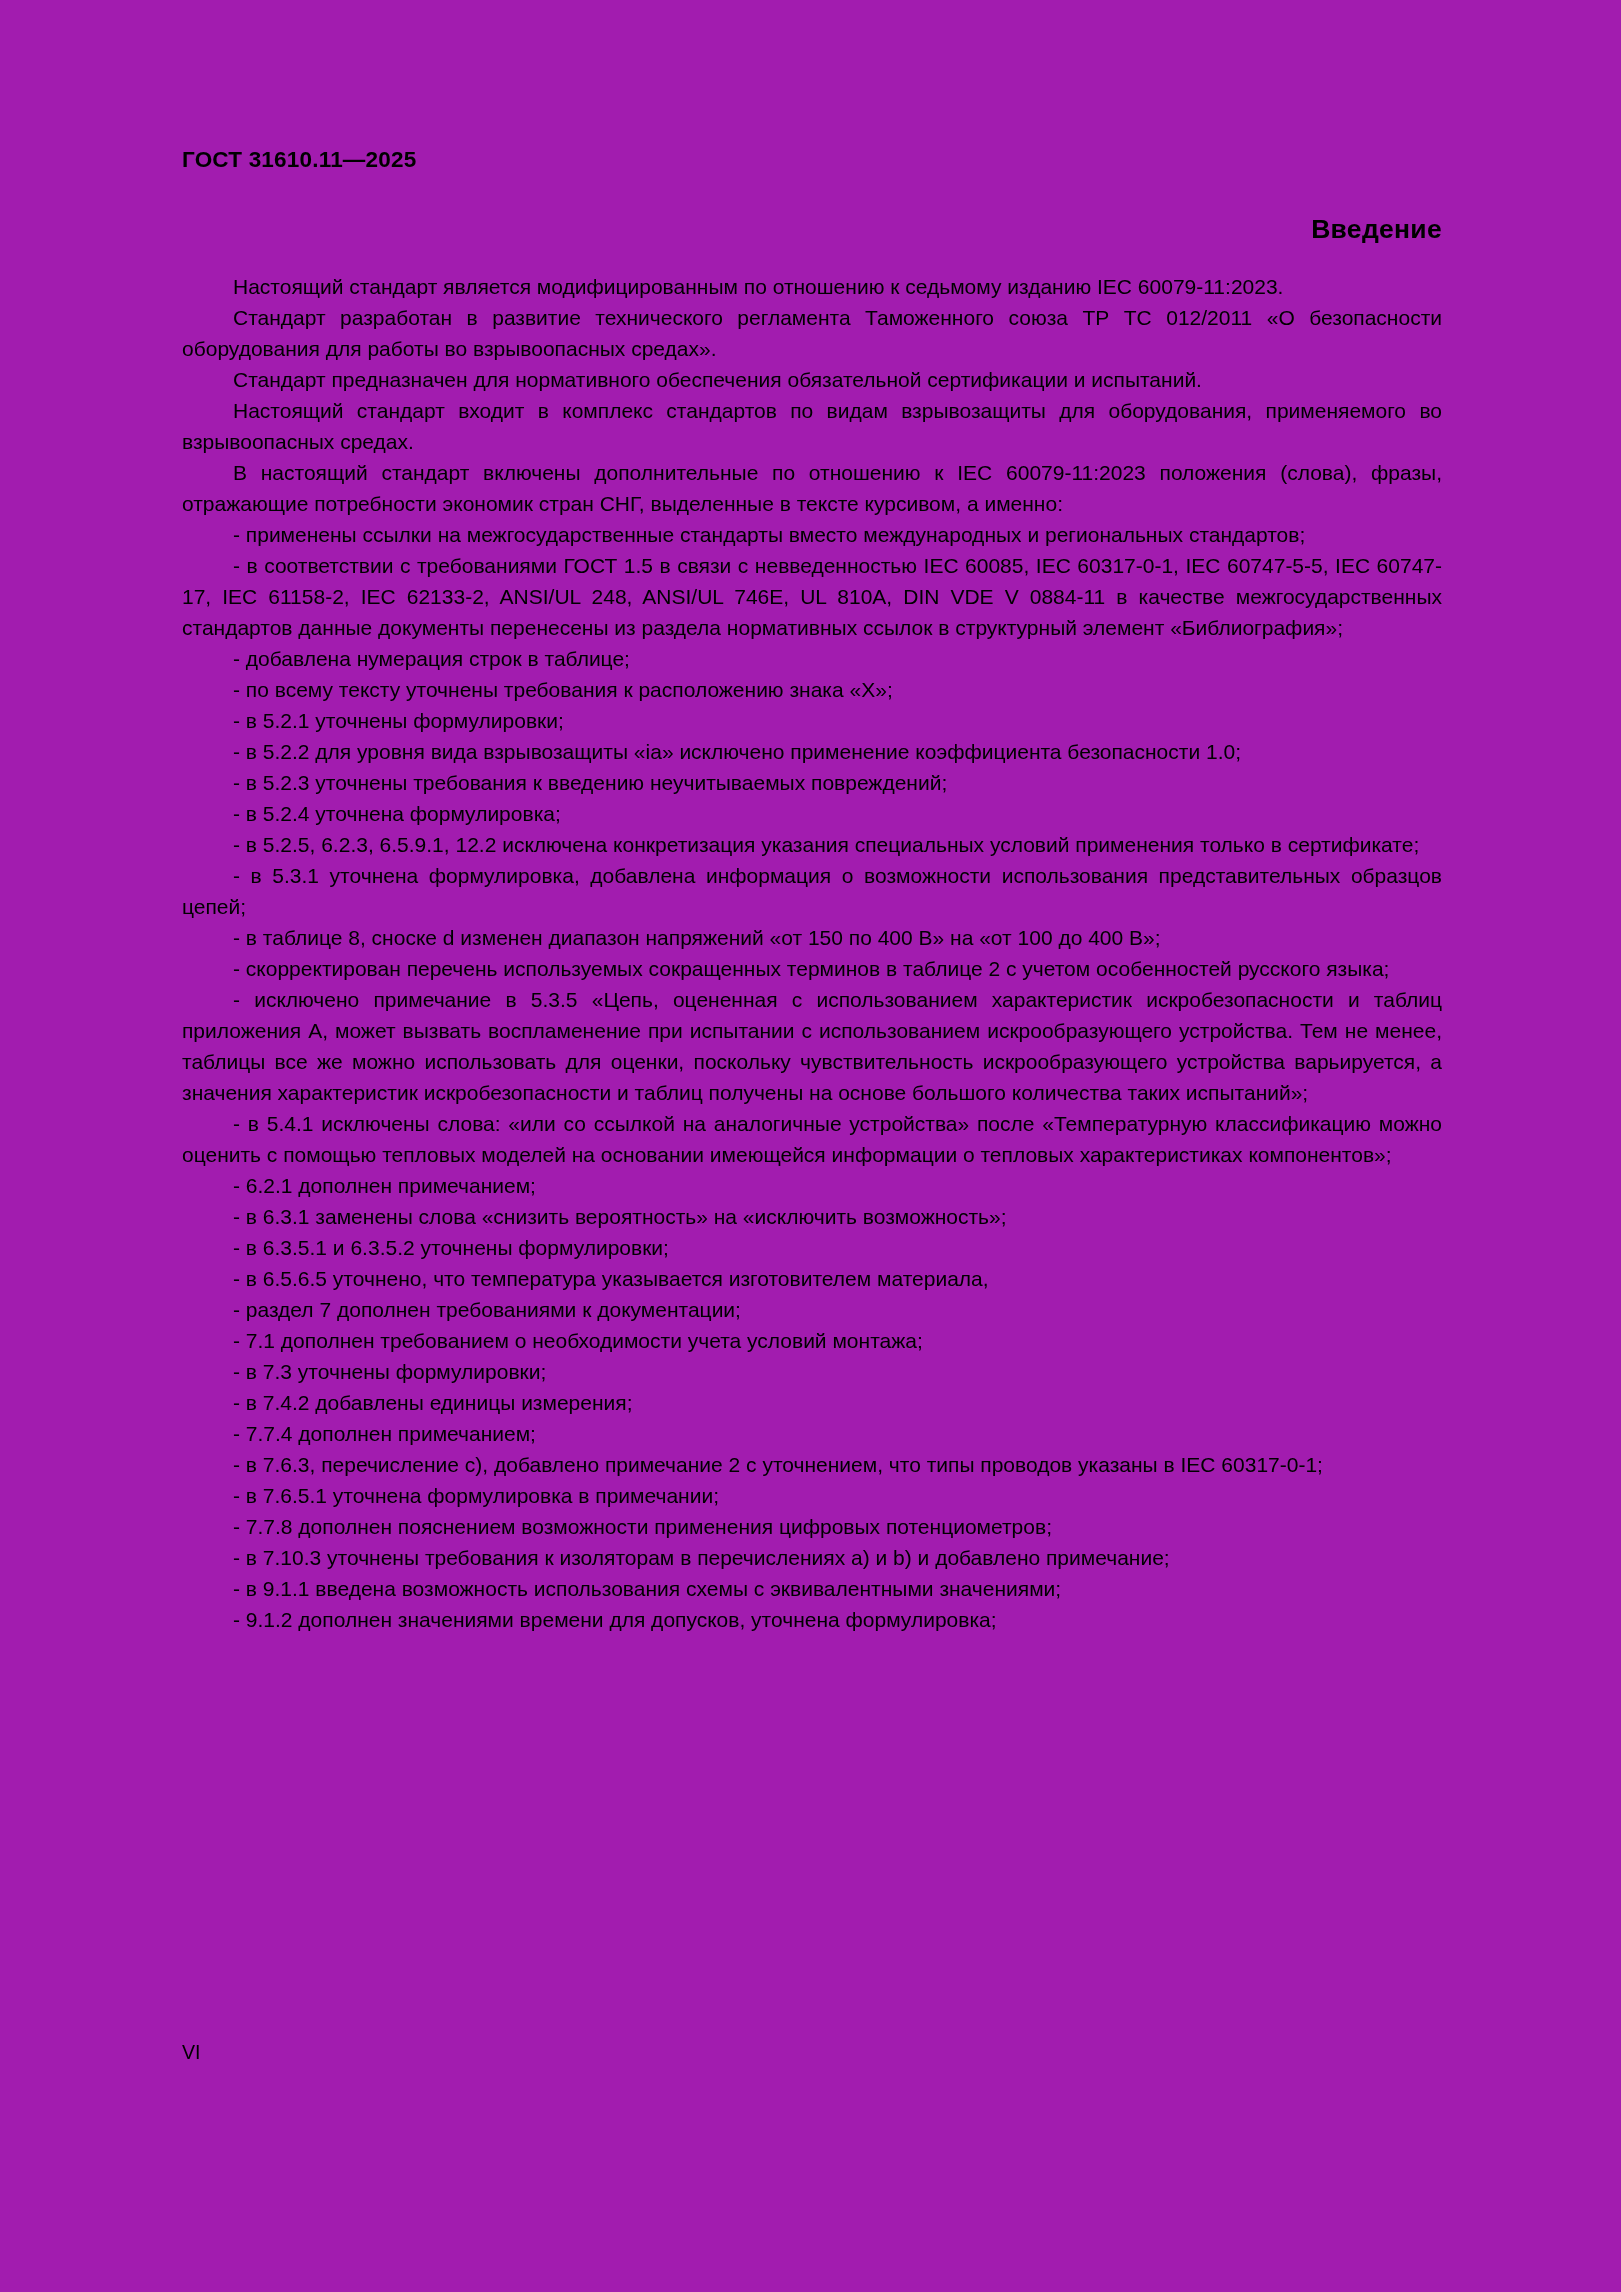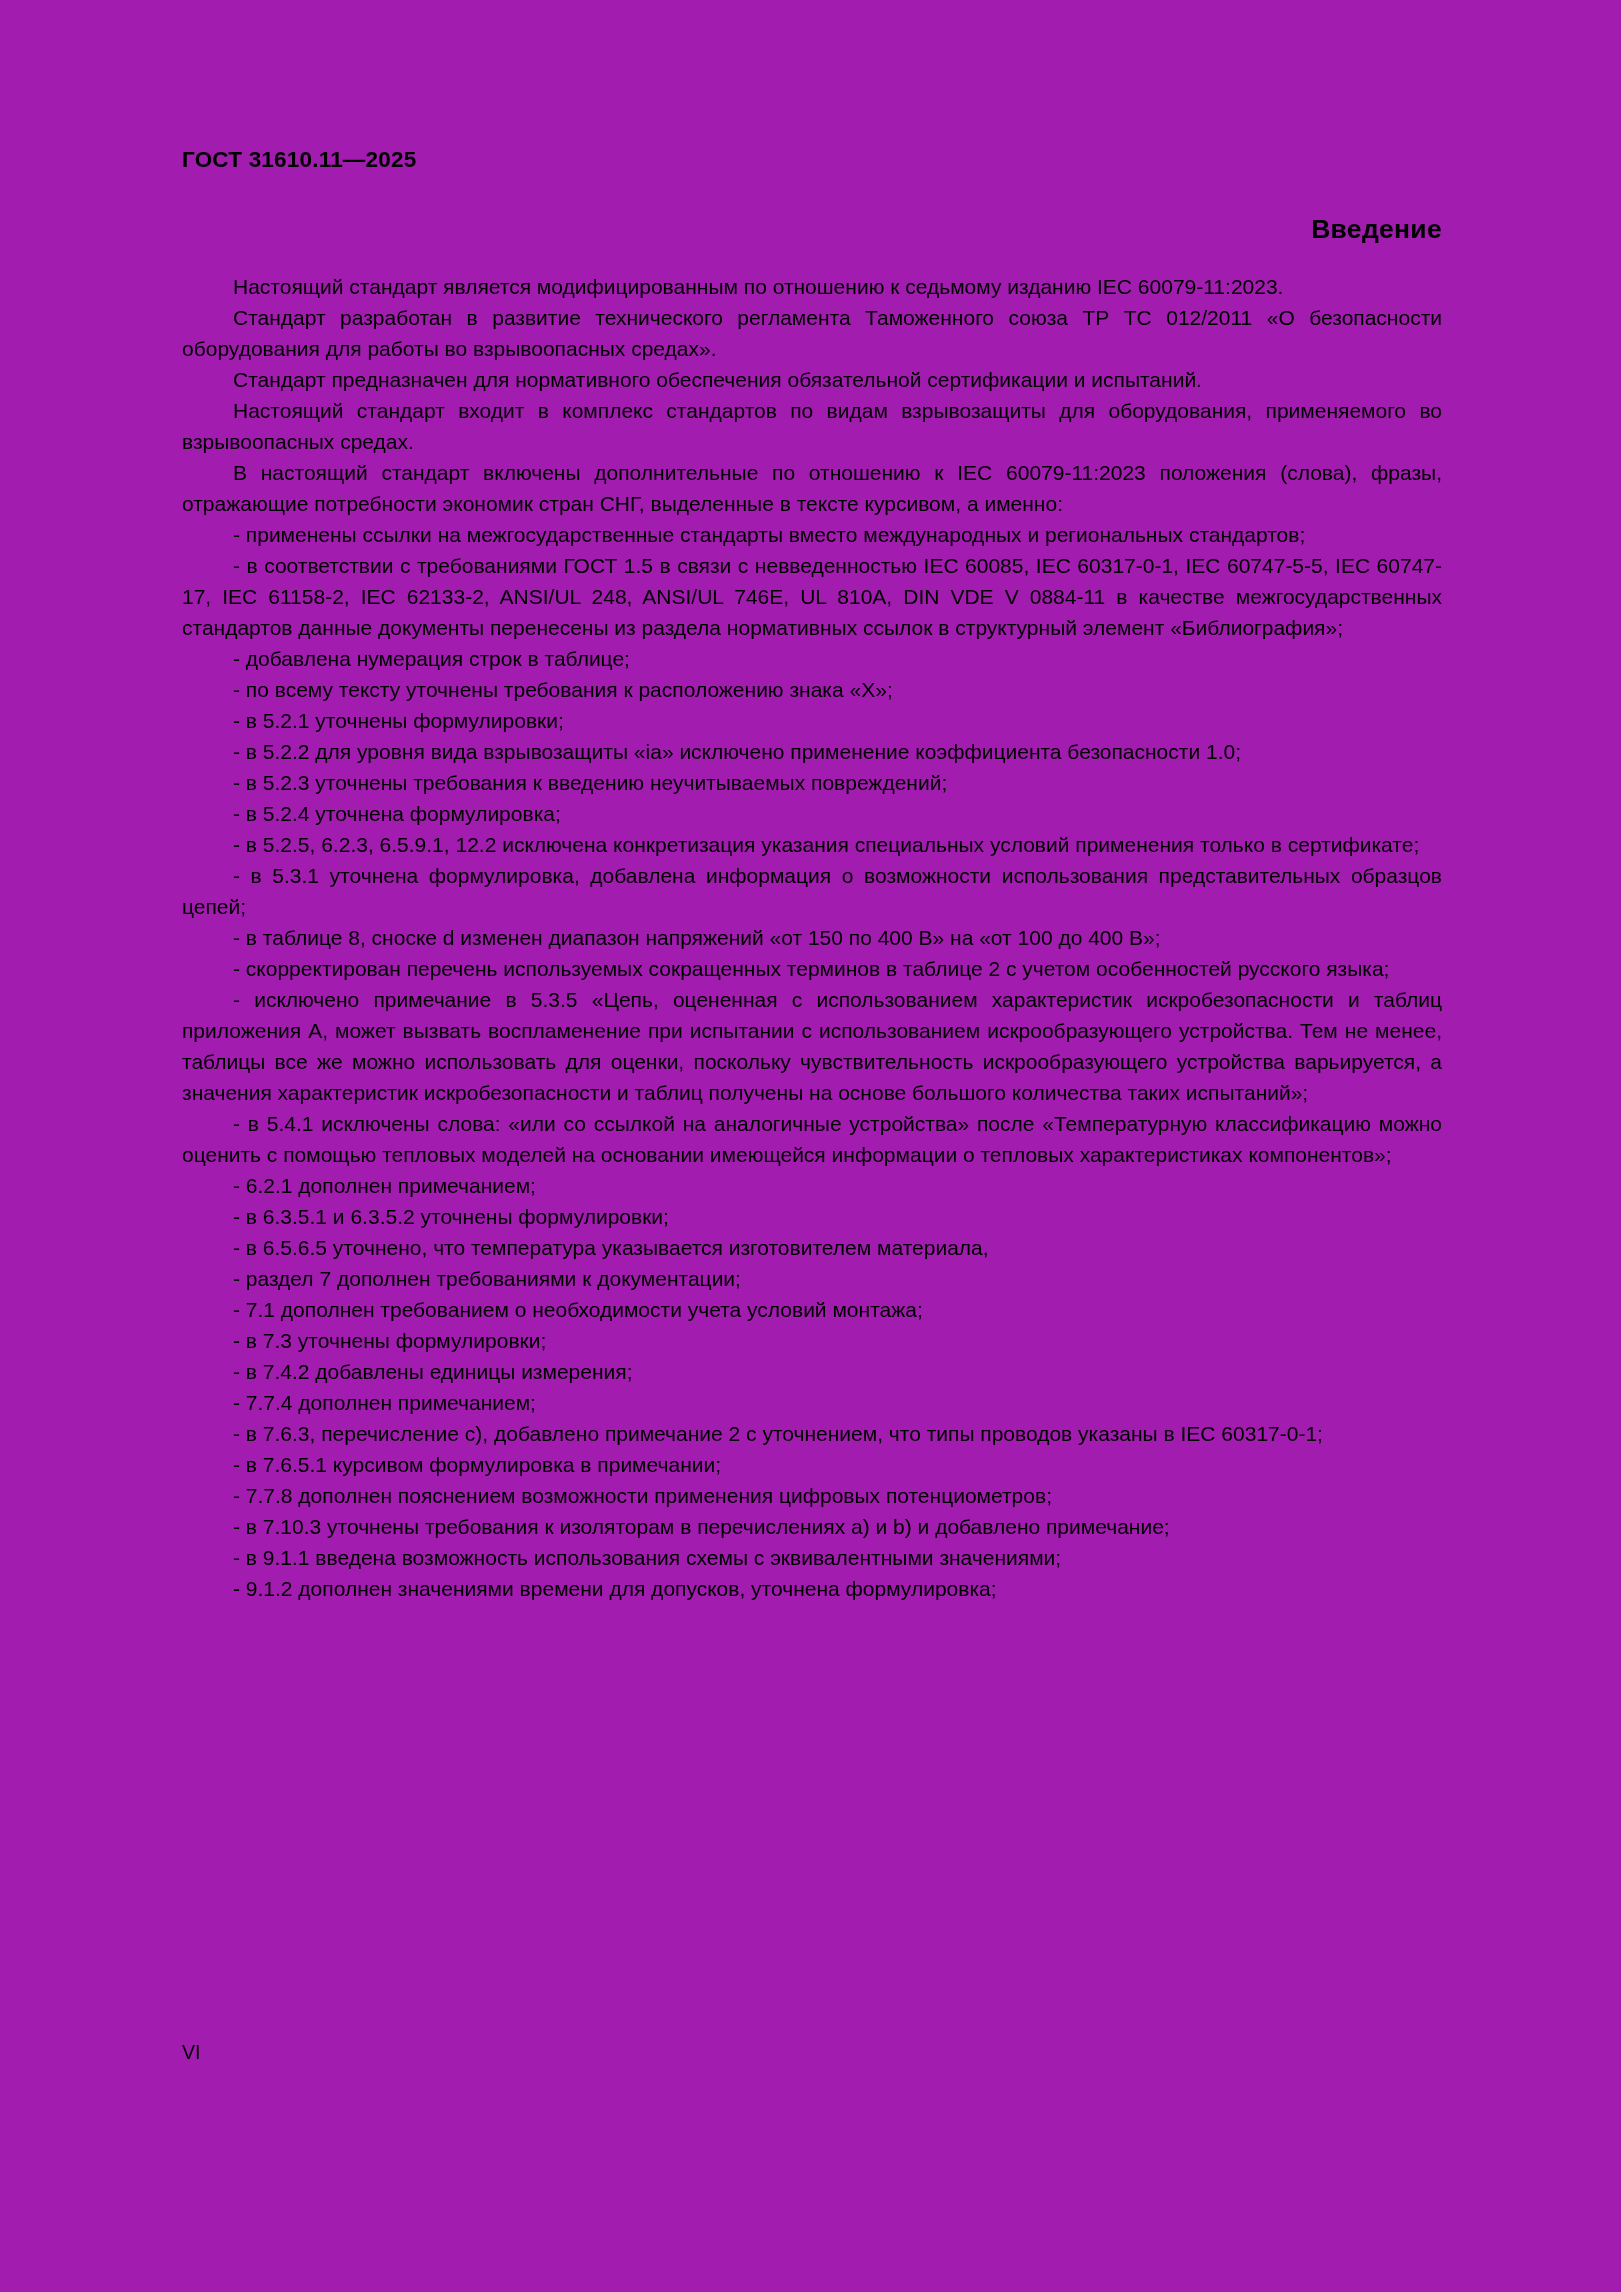--- a/index.html
+++ b/index.html
@@ -84,29 +84,30 @@
         <p class="item">- в 5.2.2 для уровня вида взрывозащиты «ia» исключено применение коэффициента безопасности 1.0;</p>
         <p class="item">- в 5.2.3 уточнены требования к введению неучитываемых повреждений;</p>
         <p class="item">- в 5.2.4 уточнена формулировка;</p>
         <p class="item">- в 5.2.5, 6.2.3, 6.5.9.1, 12.2 исключена конкретизация указания специальных условий применения только в сертификате;</p>
         <p class="item">- в 5.3.1 уточнена формулировка, добавлена информация о возможности использования представительных образцов цепей;</p>
         <p class="item">- в таблице 8, сноске d изменен диапазон напряжений «от 150 по 400 В» на «от 100 до 400 В»;</p>
         <p class="item">- скорректирован перечень используемых сокращенных терминов в таблице 2 с учетом особенностей русского языка;</p>
         <p class="item">- исключено примечание в 5.3.5 «Цепь, оцененная с использованием характеристик искробезопасности и таблиц приложения А, может вызвать воспламенение при испытании с использованием искрообразующего устройства. Тем не менее, таблицы все же можно использовать для оценки, поскольку чувствительность искрообразующего устройства варьируется, а значения характеристик искробезопасности и таблиц получены на основе большого количества таких испытаний»;</p>
         <p class="item">- в 5.4.1 исключены слова: «или со ссылкой на аналогичные устройства» после «Температурную классификацию можно оценить с помощью тепловых моделей на основании имеющейся информации о тепловых характеристиках компонентов»;</p>
         <p class="item">- 6.2.1 дополнен примечанием;</p>
+        <p class="item">- в 6.3.1 заменены слова «снизить вероятность» на «исключить возможность»;</p>
         <p class="item">- в 6.3.5.1 и 6.3.5.2 уточнены формулировки;</p>
         <p class="item">- в 6.5.6.5 уточнено, что температура указывается изготовителем материала,</p>
         <p class="item">- раздел 7 дополнен требованиями к документации;</p>
         <p class="item">- 7.1 дополнен требованием о необходимости учета условий монтажа;</p>
         <p class="item">- в 7.3 уточнены формулировки;</p>
         <p class="item">- в 7.4.2 добавлены единицы измерения;</p>
         <p class="item">- 7.7.4 дополнен примечанием;</p>
         <p class="item">- в 7.6.3, перечисление c), добавлено примечание 2 с уточнением, что типы проводов указаны в IEC 60317-0-1;</p>
-        <p class="item">- в 7.6.5.1 курсивом формулировка в примечании;</p>
+        <p class="item">- в 7.6.5.1 уточнена формулировка в примечании;</p>
         <p class="item">- 7.7.8 дополнен пояснением возможности применения цифровых потенциометров;</p>
         <p class="item">- в 7.10.3 уточнены требования к изоляторам в перечислениях a) и b) и добавлено примечание;</p>
         <p class="item">- в 9.1.1 введена возможность использования схемы с эквивалентными значениями;</p>
         <p class="item">- 9.1.2 дополнен значениями времени для допусков, уточнена формулировка;</p>
       </div>
   </div>
 
   <div class="pagenum">VI</div>
 
 </div>

